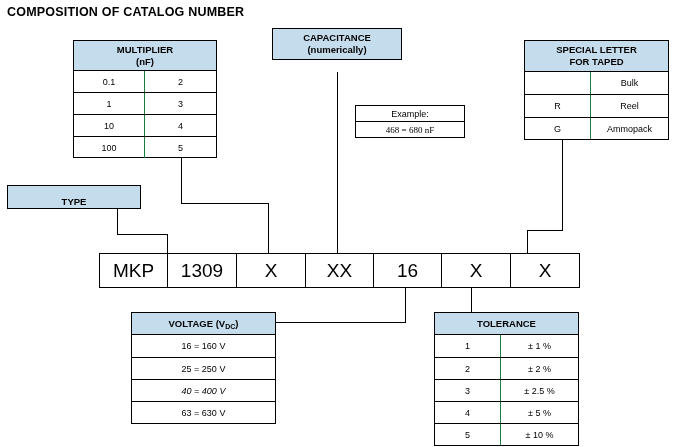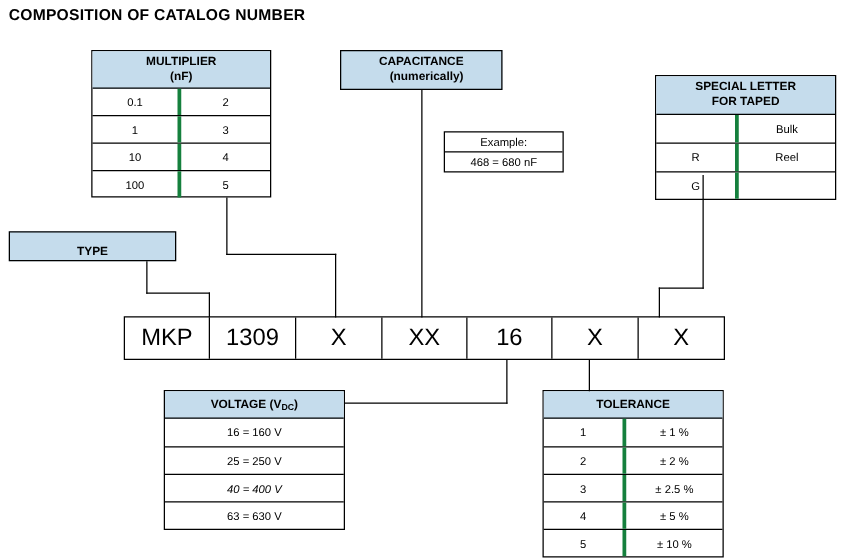--- a/index.html
+++ b/index.html
@@ -28,21 +28,21 @@
     display:flex;align-items:center;justify-content:center;
     text-align:center;line-height:1.25;
     box-sizing:border-box;
   }
   .tbl .row{display:flex;border-bottom:1px solid #000;box-sizing:border-box;}
   .tbl .row:last-child{border-bottom:none;}
   .tbl .cell{
     display:flex;align-items:center;justify-content:center;
     font-size:9px;box-sizing:border-box;text-align:center;
   }
-  .tbl .cell.sep{border-right:3px solid #15803d;}
+  .tbl .cell.sep{border-right:1px solid #15803d;}
 
   
   .bbox{
     position:absolute;border:1px solid #000;box-sizing:border-box;
     background:#c5dcec;
     font-size:9.5px;font-weight:bold;
     display:flex;align-items:center;justify-content:center;
     text-align:center;line-height:1.25;
   }
 
@@ -87,53 +87,54 @@
     <div class="row" style="height:22px;">
       <div class="cell sep" style="width:71px;">10</div>
       <div class="cell" style="width:71px;">4</div>
     </div>
     <div class="row" style="height:21px;">
       <div class="cell sep" style="width:71px;">100</div>
       <div class="cell" style="width:71px;">5</div>
     </div>
   </div>
 
-  <div class="bbox" style="left:272px;top:40px;width:130px;height:32px;text-align:right;">
+  <div class="bbox" style="left:272px;top:28px;width:130px;height:32px;">
     <div>
       <div>CAPACITANCE</div>
       <div>(numerically)</div>
     </div>
   </div>
 
-  <div class="tbl" style="left:355px;top:105px;width:96px;height:33px;">
+  <div class="tbl" style="left:355px;top:105px;width:110px;height:33px;">
     <div class="row" style="height:16px;">
       <div class="cell" style="width:108px;">Example:</div>
     </div>
-    <div class="row" style="height:15px;">
+    <div class="row" style="height:15px;font-family:Liberation Serif, serif;">
       <div class="cell" style="width:108px;">468 = 680 nF</div>
     </div>
   </div>
 
-  <div class="tbl" style="left:524px;top:40px;width:145px;height:100px;margin-top:20px;">
+  <div class="tbl" style="left:524px;top:40px;width:145px;height:100px;">
     <div class="hd" style="height:31px;">
       <div>
         <div>SPECIAL LETTER</div>
         <div>FOR TAPED</div>
       </div>
     </div>
     <div class="row" style="height:23px;">
       <div class="cell sep" style="width:66px;"></div>
       <div class="cell" style="width:77px;">Bulk</div>
     </div>
     <div class="row" style="height:23px;">
       <div class="cell sep" style="width:66px;">R</div>
       <div class="cell" style="width:77px;text-align:right;">Reel</div>
     </div>
     <div class="row" style="height:21px;">
       <div class="cell sep" style="width:66px;">G</div>
+      <div class="cell" style="width:77px;">Ammopack</div>
     </div>
   </div>
 
   <div class="bbox" style="left:7px;top:185px;width:134px;height:24px;align-items:flex-end;">
     <span>TYPE</span>
   </div>
 
   <div id="catrow">
     <div class="seg" style="width:68px;">MKP</div>
     <div class="seg" style="width:69px;">1309</div>

